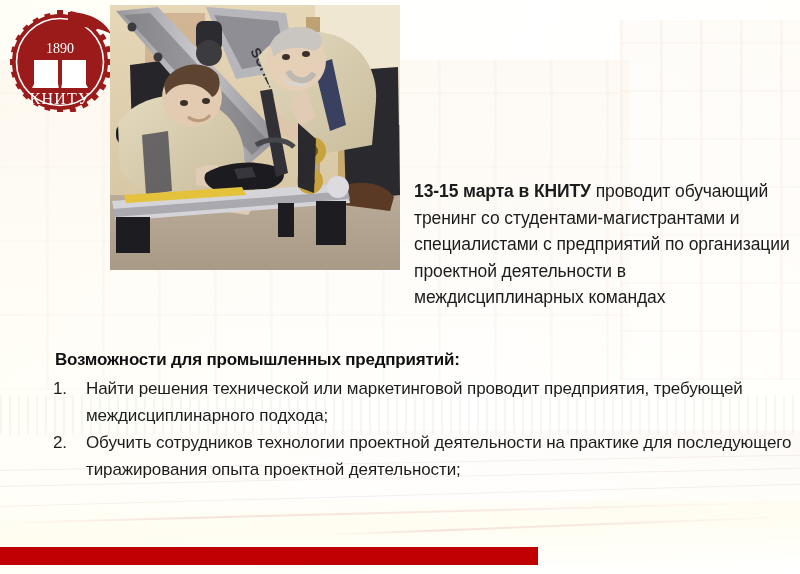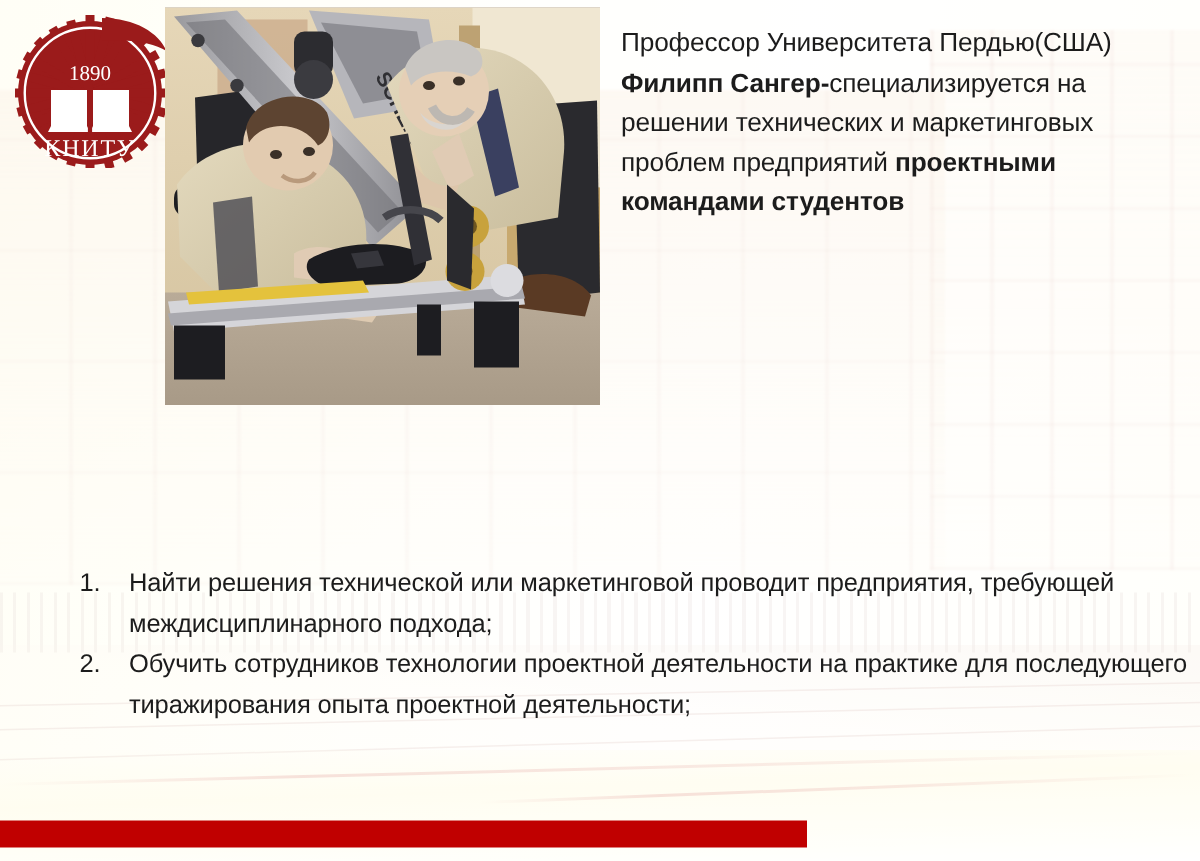--- a/index.html
+++ b/index.html
@@ -360,25 +360,26 @@
         <circle cx="200" cy="176" r="5" fill="#6d5520"></circle>
         <circle cx="228" cy="182" r="11" fill="#dcdce0"></circle>
         <path d="M188 118 L206 134 L204 188 L188 182 Z" fill="#2a2a2e"></path>
       </g>
 
       <path d="M150 86 L162 84 L178 168 L166 172 Z" fill="#303036"></path>
       <path d="M146 140 C158 132 176 134 184 142" stroke="#46464c" stroke-width="5" fill="none"></path>
     </svg>
   </div>
 
-  <div class="para" id="para-1">
-    <span>Профессор Университета Пердью(США)  </span><b>Филипп Сангер-</b><span>специализируется на решении технических и маркетинговых проблем предприятий </span><b>проектными командами студентов</b>
-  </div>
-
-
+
+  <div class="para" id="para-2">
+    <b>13-15 марта в КНИТУ</b><span> проводит обучающий тренинг со студентами-магистрантами и специалистами с предприятий по организации проектной деятельности в междисциплинарных командах</span>
+  </div>
+
+  <div class="opps-heading">Возможности для промышленных предприятий:</div>
 
   <div class="opps-list">
     <div class="opps-item">
       <div class="opps-num">1.</div>
       <div class="opps-text">Найти решения  технической или маркетинговой проводит предприятия, требующей междисциплинарного подхода;</div>
     </div>
     <div class="opps-item">
       <div class="opps-num">2.</div>
       <div class="opps-text">Обучить сотрудников технологии проектной деятельности на практике для последующего тиражирования опыта проектной деятельности;</div>
     </div>

